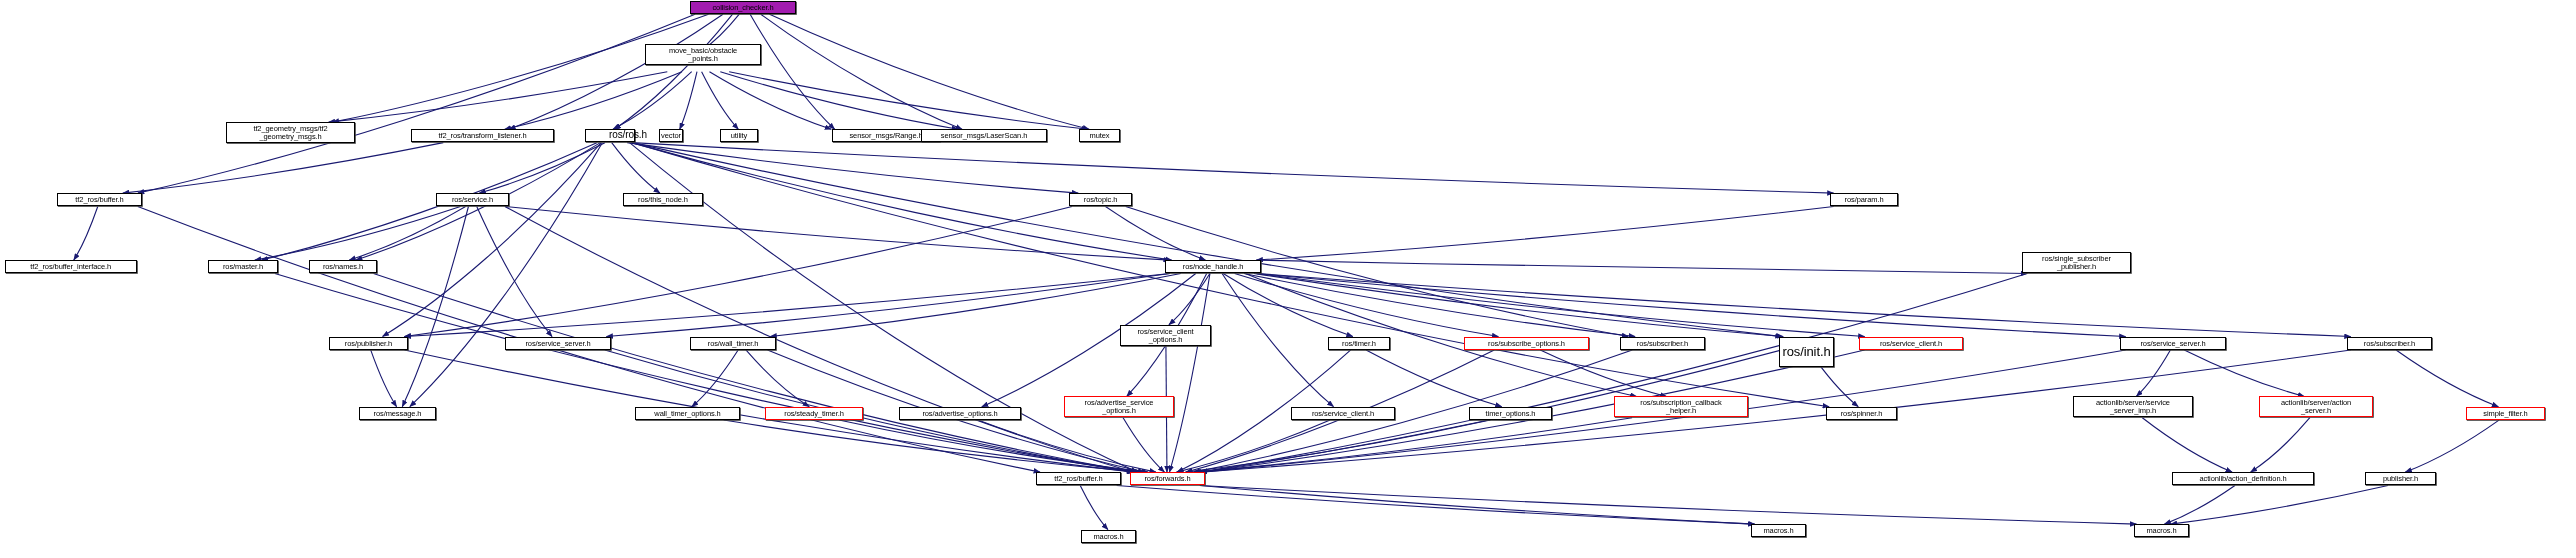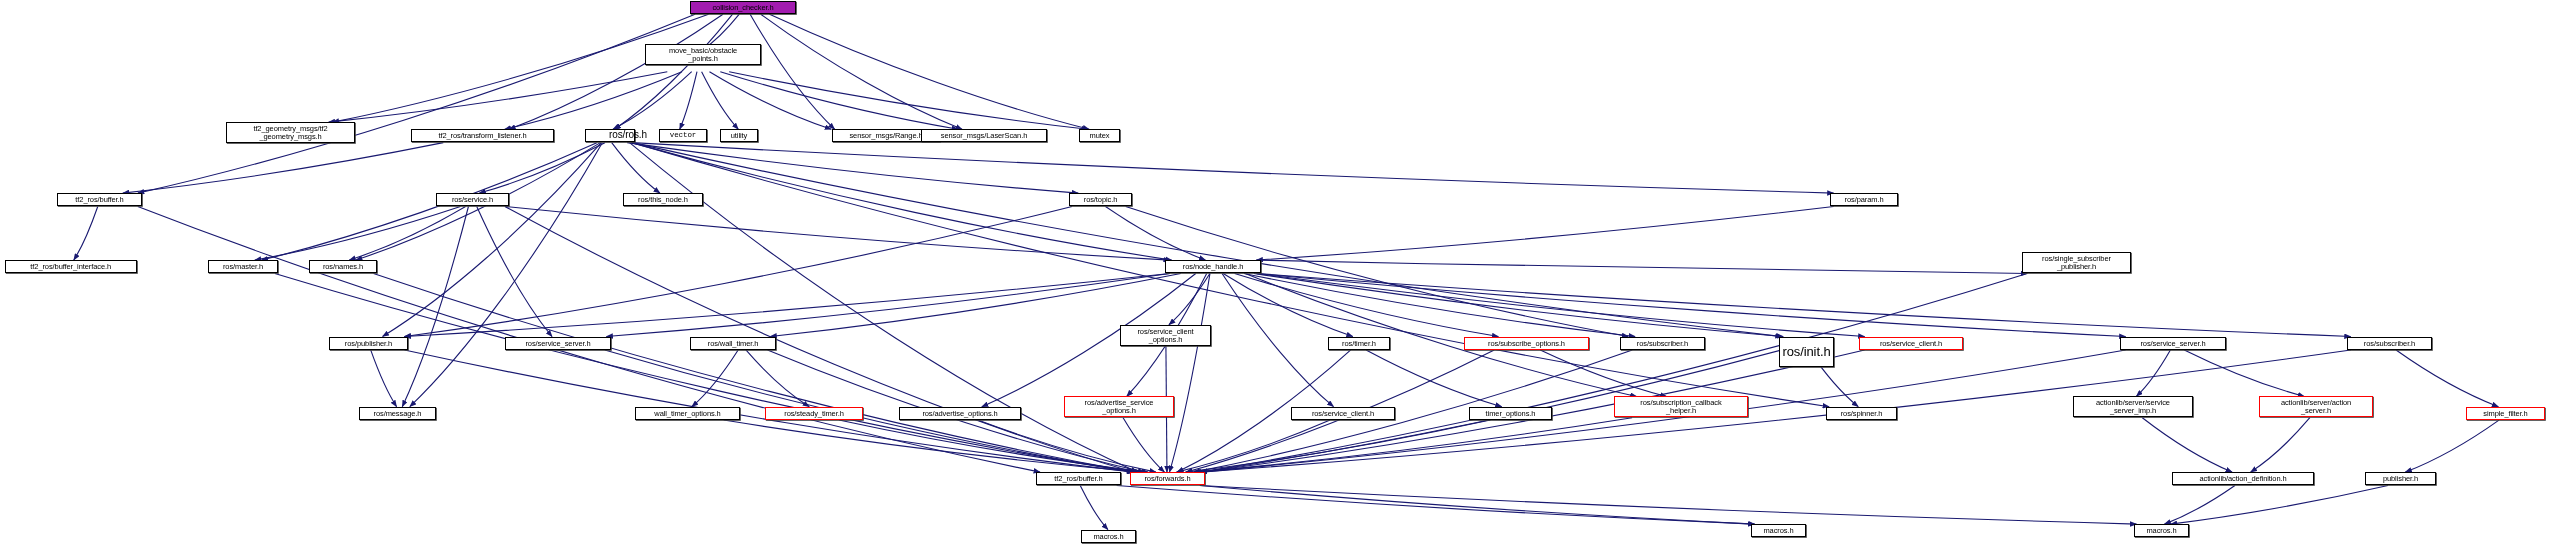--- a/index.html
+++ b/index.html
@@ -142,21 +142,21 @@
       </g>
   </svg>
   <div id="node-layer">
       <div class="node root" style="left: 690px; top: 0.8px; width: 106px; height: 13.4px; font-size: 7.5px;">collision_checker.h</div>
       <div class="node" style="left: 645px; top: 44px; width: 116px; height: 21px; font-size: 7.5px;">move_basic/obstacle
 _points.h</div>
       <div class="node" style="left: 226px; top: 122px; width: 129px; height: 21px; font-size: 7.5px;">tf2_geometry_msgs/tf2
 _geometry_msgs.h</div>
       <div class="node" style="left: 411px; top: 129px; width: 143px; height: 13.4px; font-size: 7.5px;">tf2_ros/transform_listener.h</div>
       <div class="node" style="left: 585px; top: 129px; width: 50px; height: 13.4px; font-size: 10px; padding-left: 36px;">ros/ros.h</div>
-      <div class="node" style="left: 659px; top: 129px; width: 48px; height: 13.4px; font-size: 7.5px; font-family: Liberation Mono, monospace;">vector</div>
+      <div class="node" style="left: 659px; top: 129px; width: 24px; height: 13.4px; font-size: 7.5px;">vector</div>
       <div class="node" style="left: 720px; top: 129px; width: 38px; height: 13.4px; font-size: 7.5px;">utility</div>
       <div class="node" style="left: 788px; top: 129px; width: 108px; height: 13.4px; font-size: 7.5px; margin-left: 44px;">sensor_msgs/Range.h</div>
       <div class="node" style="left: 921px; top: 129px; width: 126px; height: 13.4px; font-size: 7.5px;">sensor_msgs/LaserScan.h</div>
       <div class="node" style="left: 1079px; top: 129px; width: 41px; height: 13.4px; font-size: 7.5px;">mutex</div>
       <div class="node" style="left: 57px; top: 193px; width: 85px; height: 13.4px; font-size: 7.5px;">tf2_ros/buffer.h</div>
       <div class="node" style="left: 436px; top: 193px; width: 73px; height: 13.4px; font-size: 7.5px;">ros/service.h</div>
       <div class="node" style="left: 623px; top: 193px; width: 80px; height: 13.4px; font-size: 7.5px;">ros/this_node.h</div>
       <div class="node" style="left: 1069px; top: 193px; width: 63px; height: 13.4px; font-size: 7.5px;">ros/topic.h</div>
       <div class="node" style="left: 1830px; top: 193px; width: 68px; height: 13.4px; font-size: 7.5px;">ros/param.h</div>
       <div class="node" style="left: 2022px; top: 252px; width: 109px; height: 21px; font-size: 7.5px;">ros/single_subscriber

